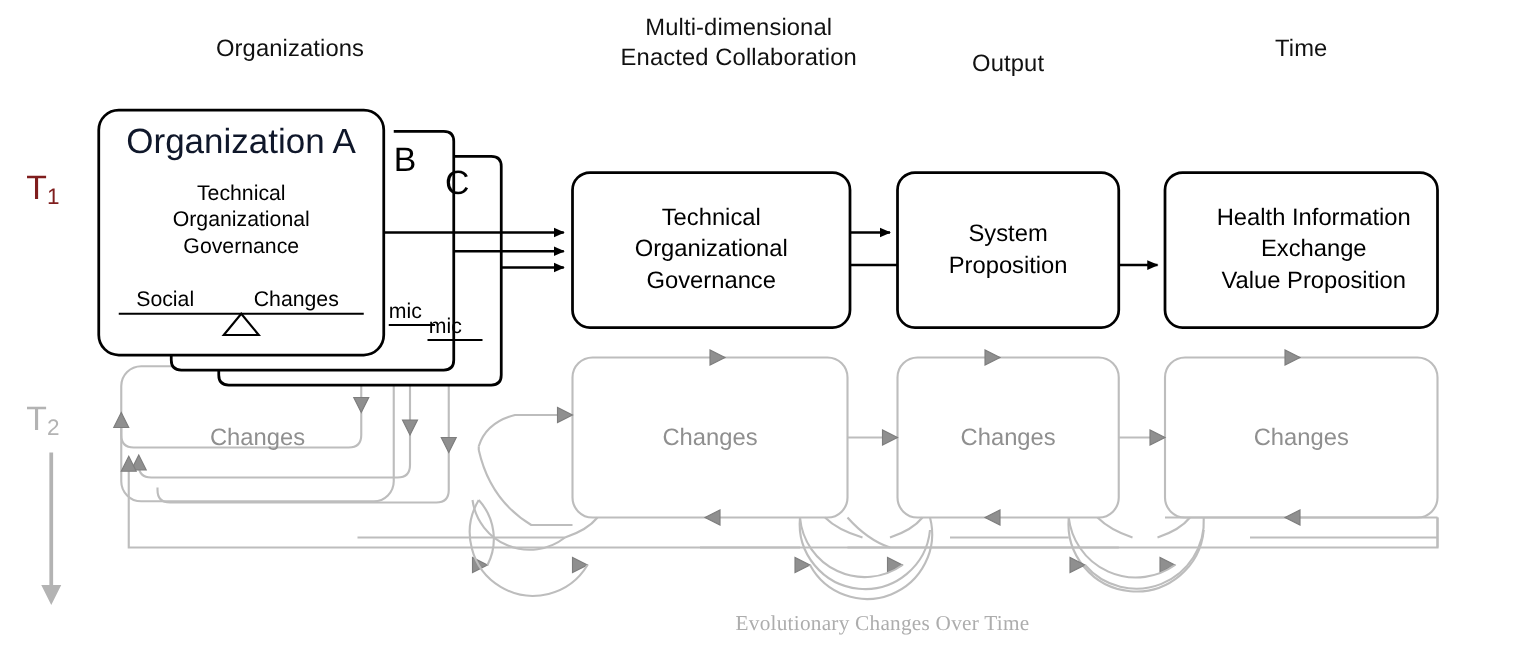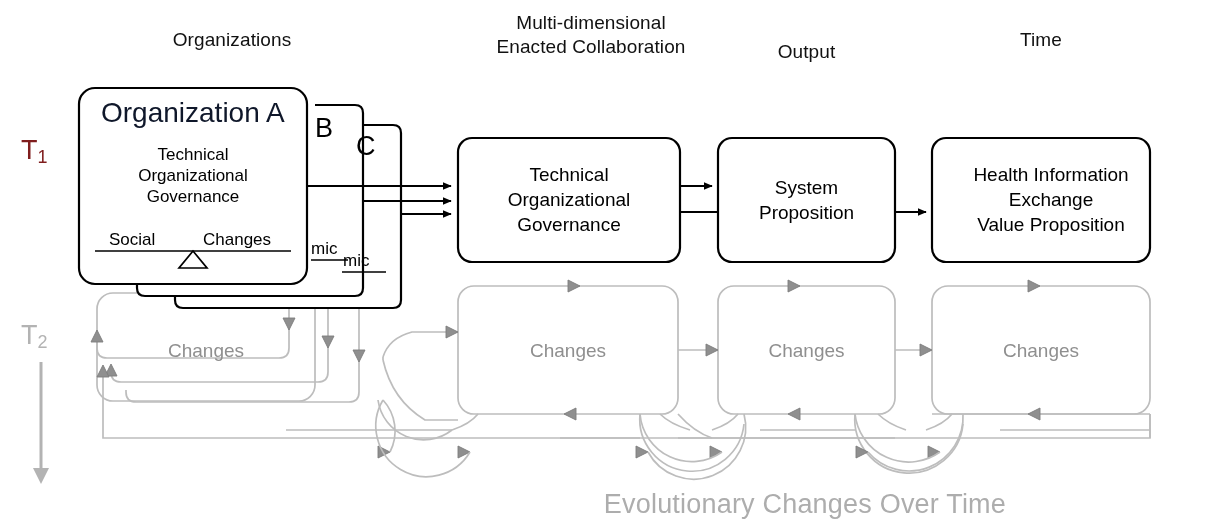--- a/index.html
+++ b/index.html
@@ -67,25 +67,26 @@
   }
   .changes-text{
     position:absolute;
     font-size:19px;
     color:#8f8f8f;
     text-align:center;
     white-space:nowrap;
   }
   .footer-caption{
     position:absolute;
-    font-size:27px;
+    font-size:17px;
     color:#adadad;
-    text-align:right;
+    text-align:center;
     white-space:nowrap;
     letter-spacing:.2px;
+    font-family:Liberation Serif, serif;
   }
 </style>
 </head>
 <body>
 
 <div id="stage">
 
   <svg id="diagram" viewBox="0 0 1212 528" xmlns="http://www.w3.org/2000/svg">
     <defs>
       <marker id="ah-black" markerWidth="9" markerHeight="9" refX="8.2" refY="4.5" orient="auto" markerUnits="userSpaceOnUse">

